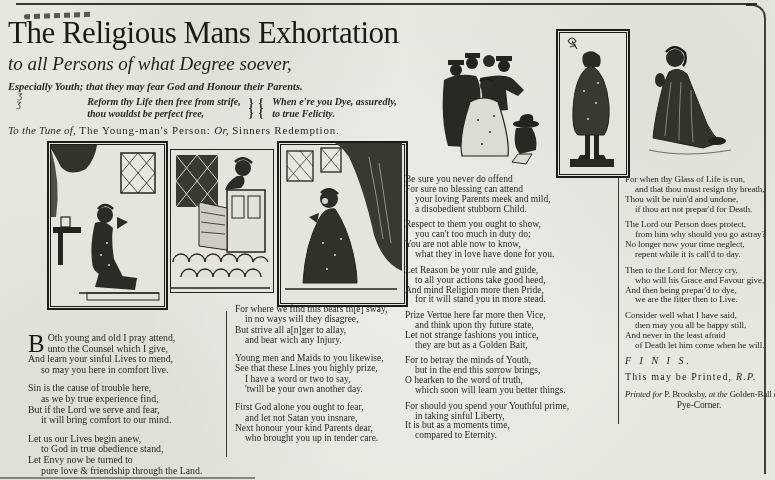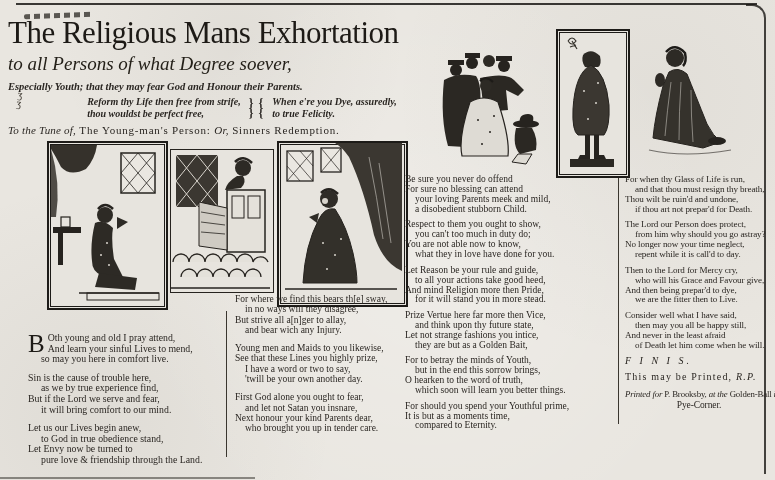--- a/index.html
+++ b/index.html
@@ -35,21 +35,21 @@
   .cut{background:#e7e4de;}
   .framed{border:2px solid #1d1b18;box-shadow:inset 0 0 0 1px #e7e4de, inset 0 0 0 2px #1d1b18;}
   
   .col{position:absolute;font-family:"Liberation Serif",serif;}
   .stz{margin-bottom:6px;}
   .vl{white-space:nowrap;}
   .in{padding-left:10px;}
   .col1{left:28px;top:333px;width:198px;font-size:9.8px;line-height:10.6px;}
   .col1 .stz{margin-bottom:8px;}
   .col1 .in{padding-left:13px;}
-  .col2{left:235px;top:294px;width:196px;font-size:9.5px;line-height:10.3px;}
+  .col2{left:235px;top:304px;width:196px;font-size:9.5px;line-height:10.3px;}
   .col2 .stz{margin-bottom:8px;}
   .col3{left:405px;top:175px;width:208px;font-size:9.5px;line-height:9.95px;}
   .col3 .stz{margin-bottom:5.5px;}
   .col4{left:625px;top:175px;width:148px;font-size:9.1px;line-height:9.95px;letter-spacing:-.1px;}
   .col4 .stz{margin-bottom:5.5px;}
   .dropcap{float:left;font-size:25px;line-height:21px;padding-right:3px;color:#1d1a16;}
   .divider{width:0;border-left:1.5px solid #3a362f;}
   .div1{left:226px;top:311px;height:146px;}
   .div2{left:618px;top:178px;height:246px;}
   
@@ -211,20 +211,21 @@
     </svg>
   </div>
 
   <div class="abs divider div1"></div>
   <div class="abs divider div2"></div>
 
   <div class="col col1">
     <div class="stz">
       <span class="dropcap">B</span>
       <div class="vl">Oth young and old I pray attend,</div>
+      <div class="vl in">unto the Counsel which I give,</div>
       <div class="vl">And learn your sinful Lives to mend,</div>
       <div class="vl in">so may you here in comfort live.</div>
     </div>
     <div class="stz">
       <div class="vl">Sin is the cause of trouble here,</div>
       <div class="vl in">as we by true experience find,</div>
       <div class="vl">But if the Lord we serve and fear,</div>
       <div class="vl in">it will bring comfort to our mind.</div>
     </div>
     <div class="stz">
@@ -282,20 +283,21 @@
       <div class="vl in">they are but as a Golden Bait,</div>
     </div>
     <div class="stz">
       <div class="vl">For to betray the minds of Youth,</div>
       <div class="vl in">but in the end this sorrow brings,</div>
       <div class="vl">O hearken to the word of truth,</div>
       <div class="vl in">which soon will learn you better things.</div>
     </div>
     <div class="stz">
       <div class="vl">For should you spend your Youthful prime,</div>
+      <div class="vl in">in taking sinful Liberty,</div>
       <div class="vl">It is but as a moments time,</div>
       <div class="vl in">compared to Eternity.</div>
     </div>
   </div>
 
   <div class="col col4">
     <div class="stz">
       <div class="vl">For when thy Glass of Life is run,</div>
       <div class="vl in">and that thou must resign thy breath,</div>
       <div class="vl">Thou wilt be ruin'd and undone,</div>

